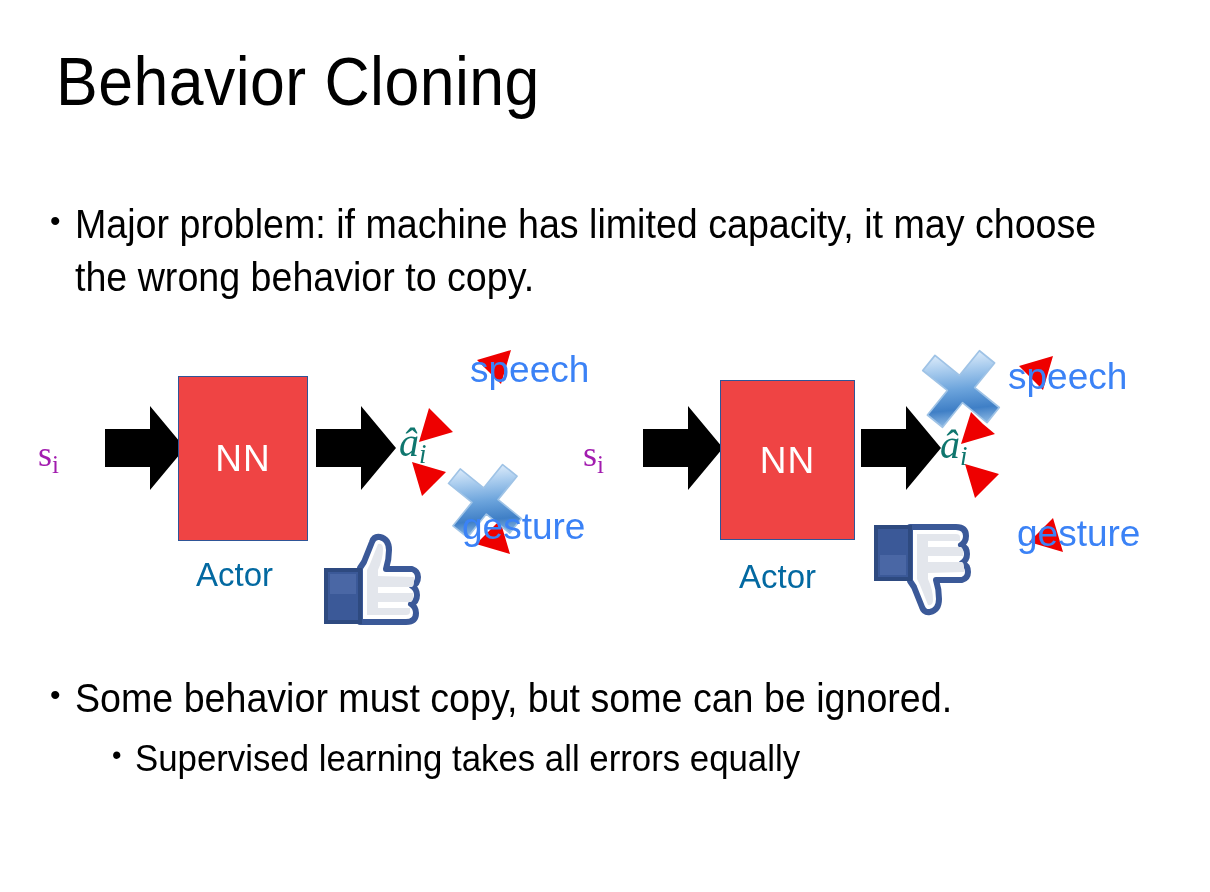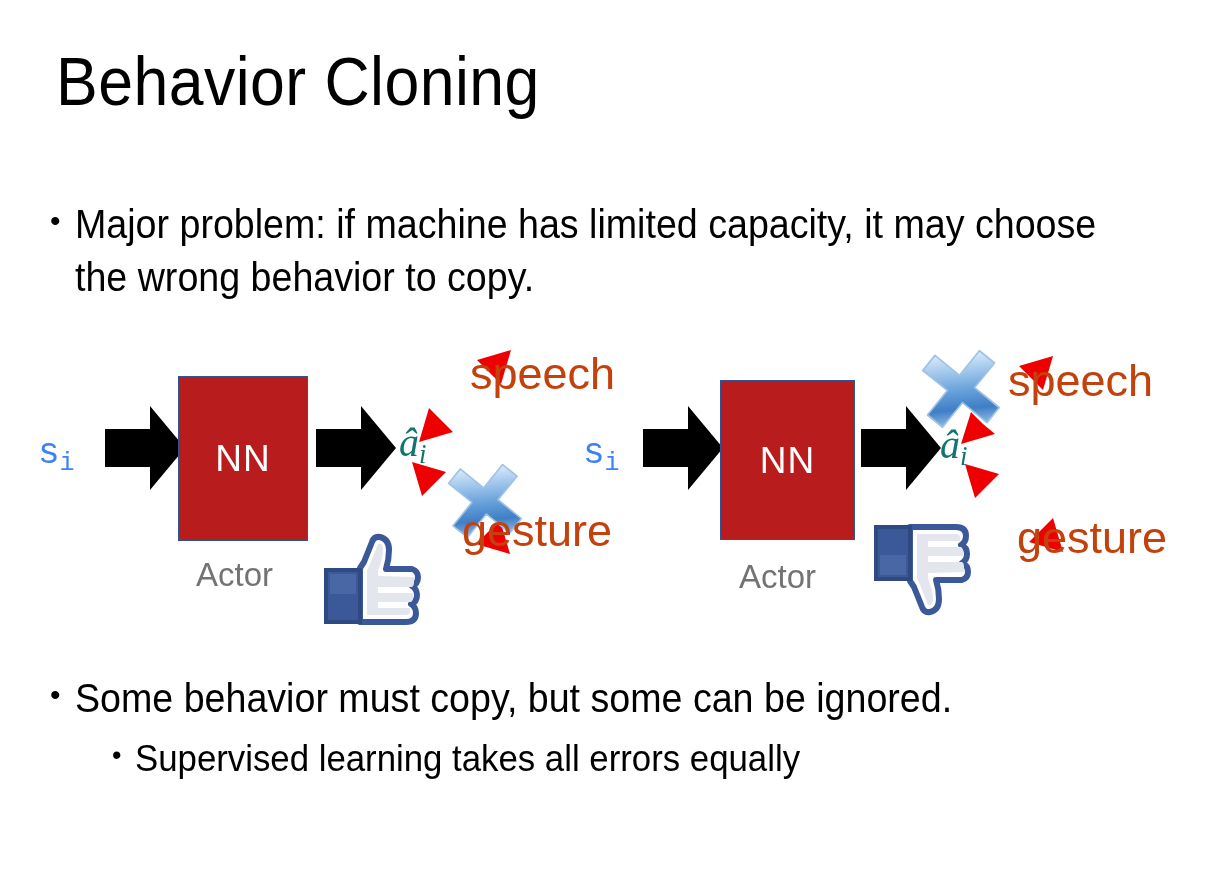--- a/index.html
+++ b/index.html
@@ -90,54 +90,54 @@
     position: absolute;
     top: 340px;
     width: 600px;
     height: 300px;
   }
   #diagram-left  { left: 20px; }
   #diagram-right { left: 565px; }
 
   .state-label {
     position: absolute;
-    font-family: Liberation Mono, monospace;
+    font-family: Liberation Serif, serif;
     font-size: 36px;
-    color: #3b82f6;
+    color: #a21caf;
     line-height: 1;
     white-space: nowrap;
   }
   .state-label .sub {
     font-size: 25px;
     vertical-align: -0.28em;
     letter-spacing: 0;
   }
 
   .nn-box {
     position: absolute;
-    background: #b91c1c;
+    background: #ef4444;
     border: 1px solid #2F5597;
     box-sizing: border-box;
     display: flex;
     align-items: center;
     justify-content: center;
   }
   .nn-box-label {
     color: #ffffff;
     font-family: "Liberation Sans", sans-serif;
     font-size: 37px;
     letter-spacing: 1px;
     line-height: 1;
   }
 
   .actor-label {
     position: absolute;
     font-family: "Liberation Sans", sans-serif;
     font-size: 33px;
-    color: #737373;
+    color: #0369a1;
     line-height: 1;
     white-space: nowrap;
   }
 
   .black-arrow {
     position: absolute;
   }
 
   .action-label {
     position: absolute;
@@ -149,22 +149,22 @@
     white-space: nowrap;
   }
   .action-label .sub {
     font-size: 27px;
     vertical-align: -0.25em;
   }
 
   .out-label {
     position: absolute;
     font-family: "Liberation Sans", sans-serif;
-    font-size: 45px;
-    color: #c2410c;
+    font-size: 37px;
+    color: #3b82f6;
     line-height: 1;
     white-space: nowrap;
   }
 
   .red-arrow { position: absolute; }
   .blue-x    { position: absolute; }
   .thumb     { position: absolute; }
 </style>
 </head>
 <body>

